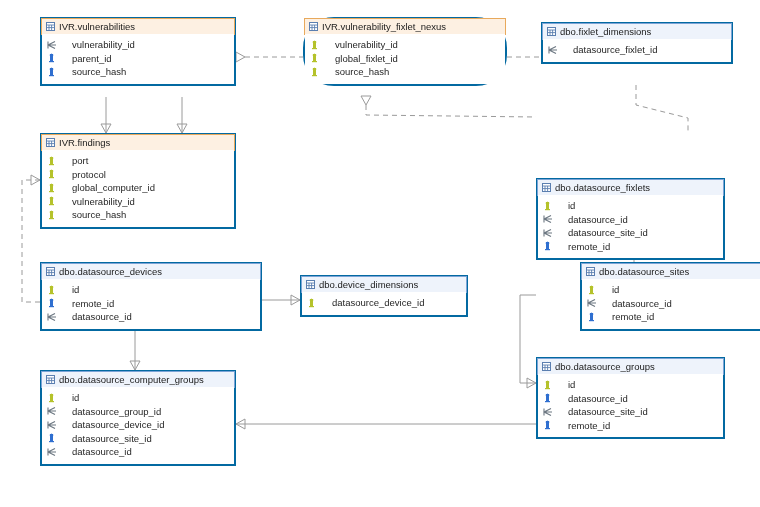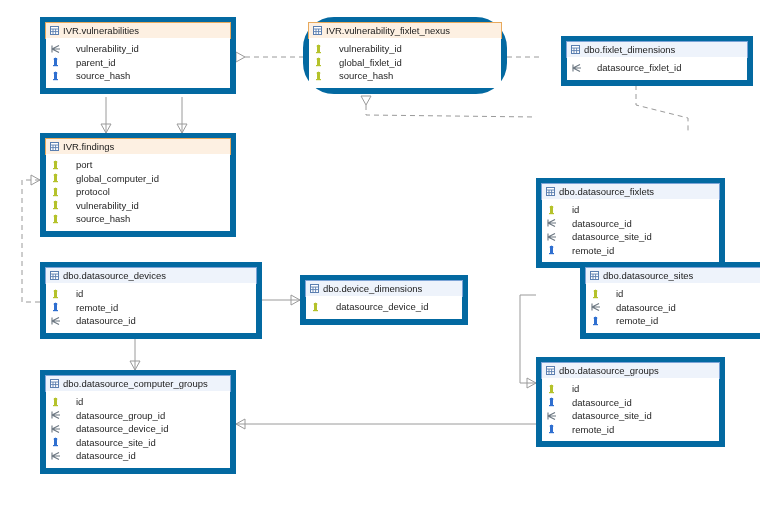--- a/index.html
+++ b/index.html
@@ -21,21 +21,21 @@
     position: absolute;
     left: 0;
     top: 0;
     width: 760px;
     height: 507px;
     pointer-events: none;
   }
   .table-node {
     position: absolute;
     background: #ffffff;
-    border: 6px solid #0369a1;
+    border: 2px solid #0369a1;
     box-sizing: border-box;
     z-index: 5;
   }
   .table-header {
     display: flex;
     align-items: center;
     gap: 3px;
     box-sizing: border-box;
     height: 17px;
     padding: 0 3px 0 4px;
@@ -232,21 +232,21 @@
               <svg width="10" height="10" viewBox="0 0 10 10">
                 <rect x="4" y="1" width="3" height="7" fill="#b5c22b"></rect>
                 <path d="M5.5,0.5 L8,2.2 L3,2.2 Z" fill="#b5c22b"></path>
                 <rect x="3" y="8" width="5" height="1.2" fill="#b5c22b"></rect>
               </svg>
             </span>
             <span class="fname">source_hash</span>
           </div>
         </div>
       </div>
-      <div class="table-node blue" style="left: 541px; top: 36px; width: 192px; margin-left: 20px;">
+      <div class="table-node blue" style="left: 541px; top: 22px; width: 192px;">
         <div class="table-header">
           <span class="ic">
             <svg width="9" height="9" viewBox="0 0 9 9">
               <rect x="0.5" y="0.5" width="8" height="8" fill="#ffffff" stroke="#5b7fb0" stroke-width="1"></rect>
               <path d="M0.5,3 L8.5,3 M0.5,5.6 L8.5,5.6 M3,3 L3,8.5 M5.6,3 L5.6,8.5" stroke="#5b7fb0" stroke-width="0.9"></path>
             </svg>
           </span>
           <span>dbo.fixlet_dimensions</span>
         </div>
         <div class="table-body">
@@ -283,40 +283,40 @@
             <span class="fname">port</span>
           </div>
           <div class="field-row">
             <span class="ic">
               <svg width="10" height="10" viewBox="0 0 10 10">
                 <rect x="4" y="1" width="3" height="7" fill="#b5c22b"></rect>
                 <path d="M5.5,0.5 L8,2.2 L3,2.2 Z" fill="#b5c22b"></path>
                 <rect x="3" y="8" width="5" height="1.2" fill="#b5c22b"></rect>
               </svg>
             </span>
+            <span class="fname">protocol</span>
+          </div>
+          <div class="field-row">
+            <span class="ic">
+              <svg width="10" height="10" viewBox="0 0 10 10">
+                <rect x="4" y="1" width="3" height="7" fill="#b5c22b"></rect>
+                <path d="M5.5,0.5 L8,2.2 L3,2.2 Z" fill="#b5c22b"></path>
+                <rect x="3" y="8" width="5" height="1.2" fill="#b5c22b"></rect>
+              </svg>
+            </span>
             <span class="fname">global_computer_id</span>
           </div>
           <div class="field-row">
             <span class="ic">
               <svg width="10" height="10" viewBox="0 0 10 10">
                 <rect x="4" y="1" width="3" height="7" fill="#b5c22b"></rect>
                 <path d="M5.5,0.5 L8,2.2 L3,2.2 Z" fill="#b5c22b"></path>
                 <rect x="3" y="8" width="5" height="1.2" fill="#b5c22b"></rect>
               </svg>
             </span>
-            <span class="fname">protocol</span>
-          </div>
-          <div class="field-row">
-            <span class="ic">
-              <svg width="10" height="10" viewBox="0 0 10 10">
-                <rect x="4" y="1" width="3" height="7" fill="#b5c22b"></rect>
-                <path d="M5.5,0.5 L8,2.2 L3,2.2 Z" fill="#b5c22b"></path>
-                <rect x="3" y="8" width="5" height="1.2" fill="#b5c22b"></rect>
-              </svg>
-            </span>
             <span class="fname">vulnerability_id</span>
           </div>
           <div class="field-row">
             <span class="ic">
               <svg width="10" height="10" viewBox="0 0 10 10">
                 <rect x="4" y="1" width="3" height="7" fill="#b5c22b"></rect>
                 <path d="M5.5,0.5 L8,2.2 L3,2.2 Z" fill="#b5c22b"></path>
                 <rect x="3" y="8" width="5" height="1.2" fill="#b5c22b"></rect>
               </svg>
             </span>

